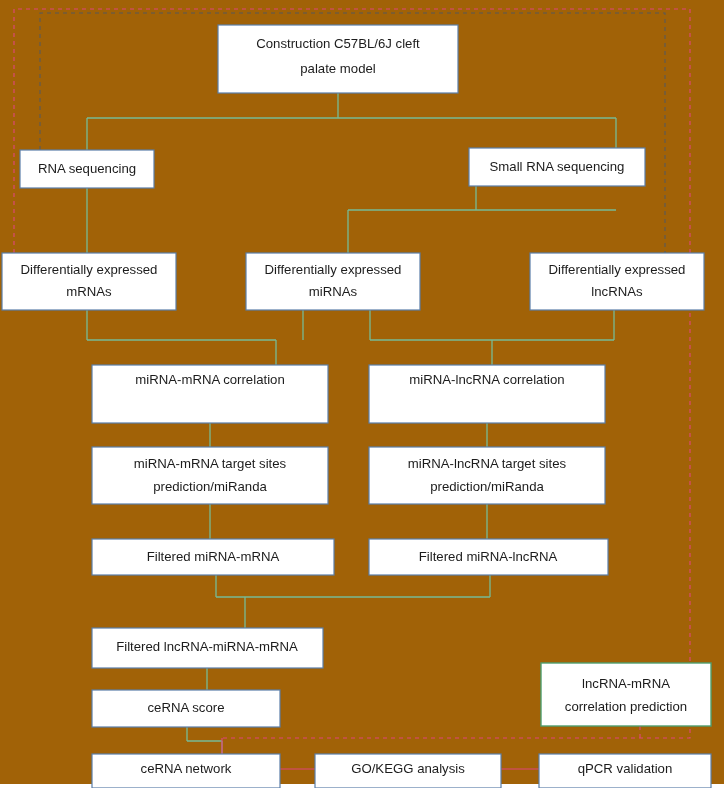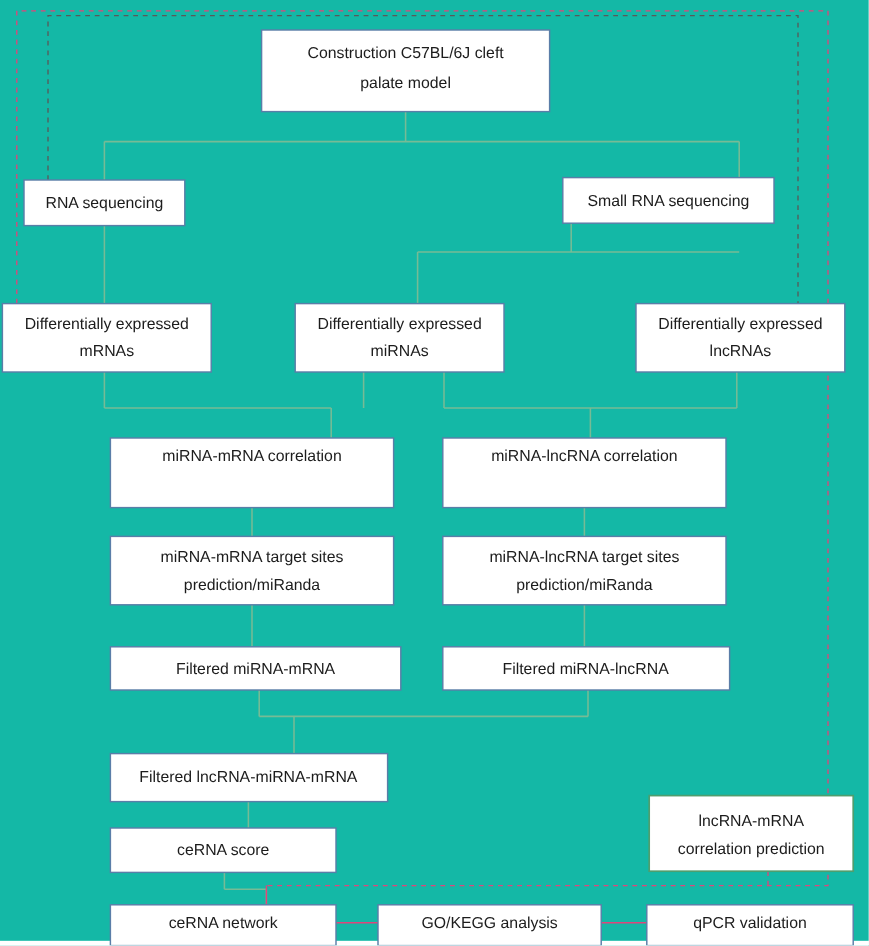--- a/index.html
+++ b/index.html
@@ -10,21 +10,21 @@
   body {
     width: 724px;
     height: 788px;
     font-family: "Liberation Sans", sans-serif;
     overflow: hidden;
   }
   #flowchart-root {
     position: relative;
     width: 724px;
     height: 784px;
-    background: #14b8a6;
+    background: #a16207;
   }
   svg.diagram {
     display: block;
     width: 724px;
     height: 788px;
   }
   .node-rect {
     fill: #ffffff;
     stroke: #5a7ea8;
     stroke-width: 1.2;

